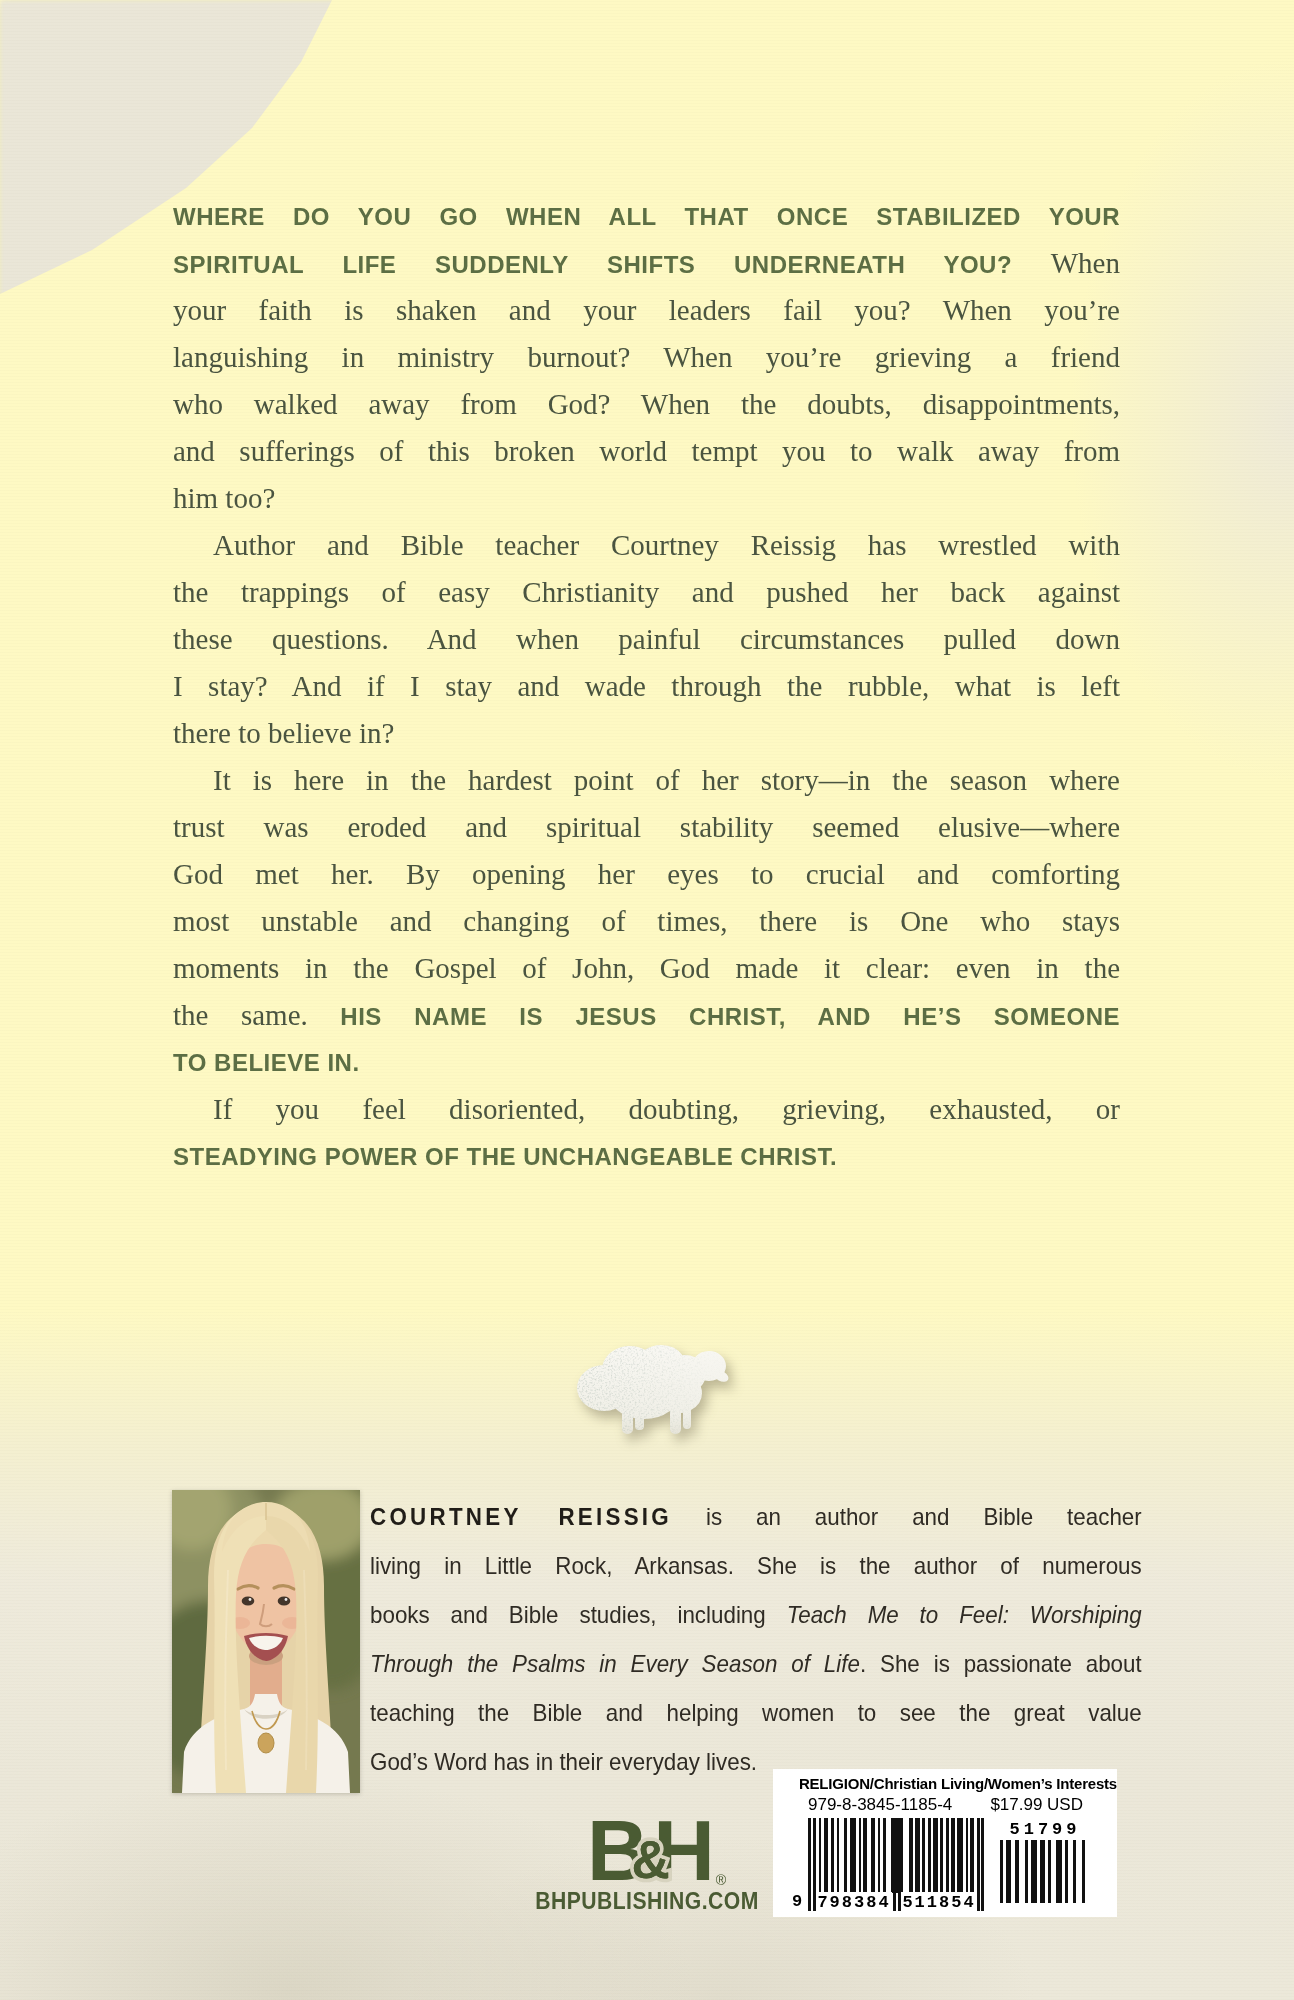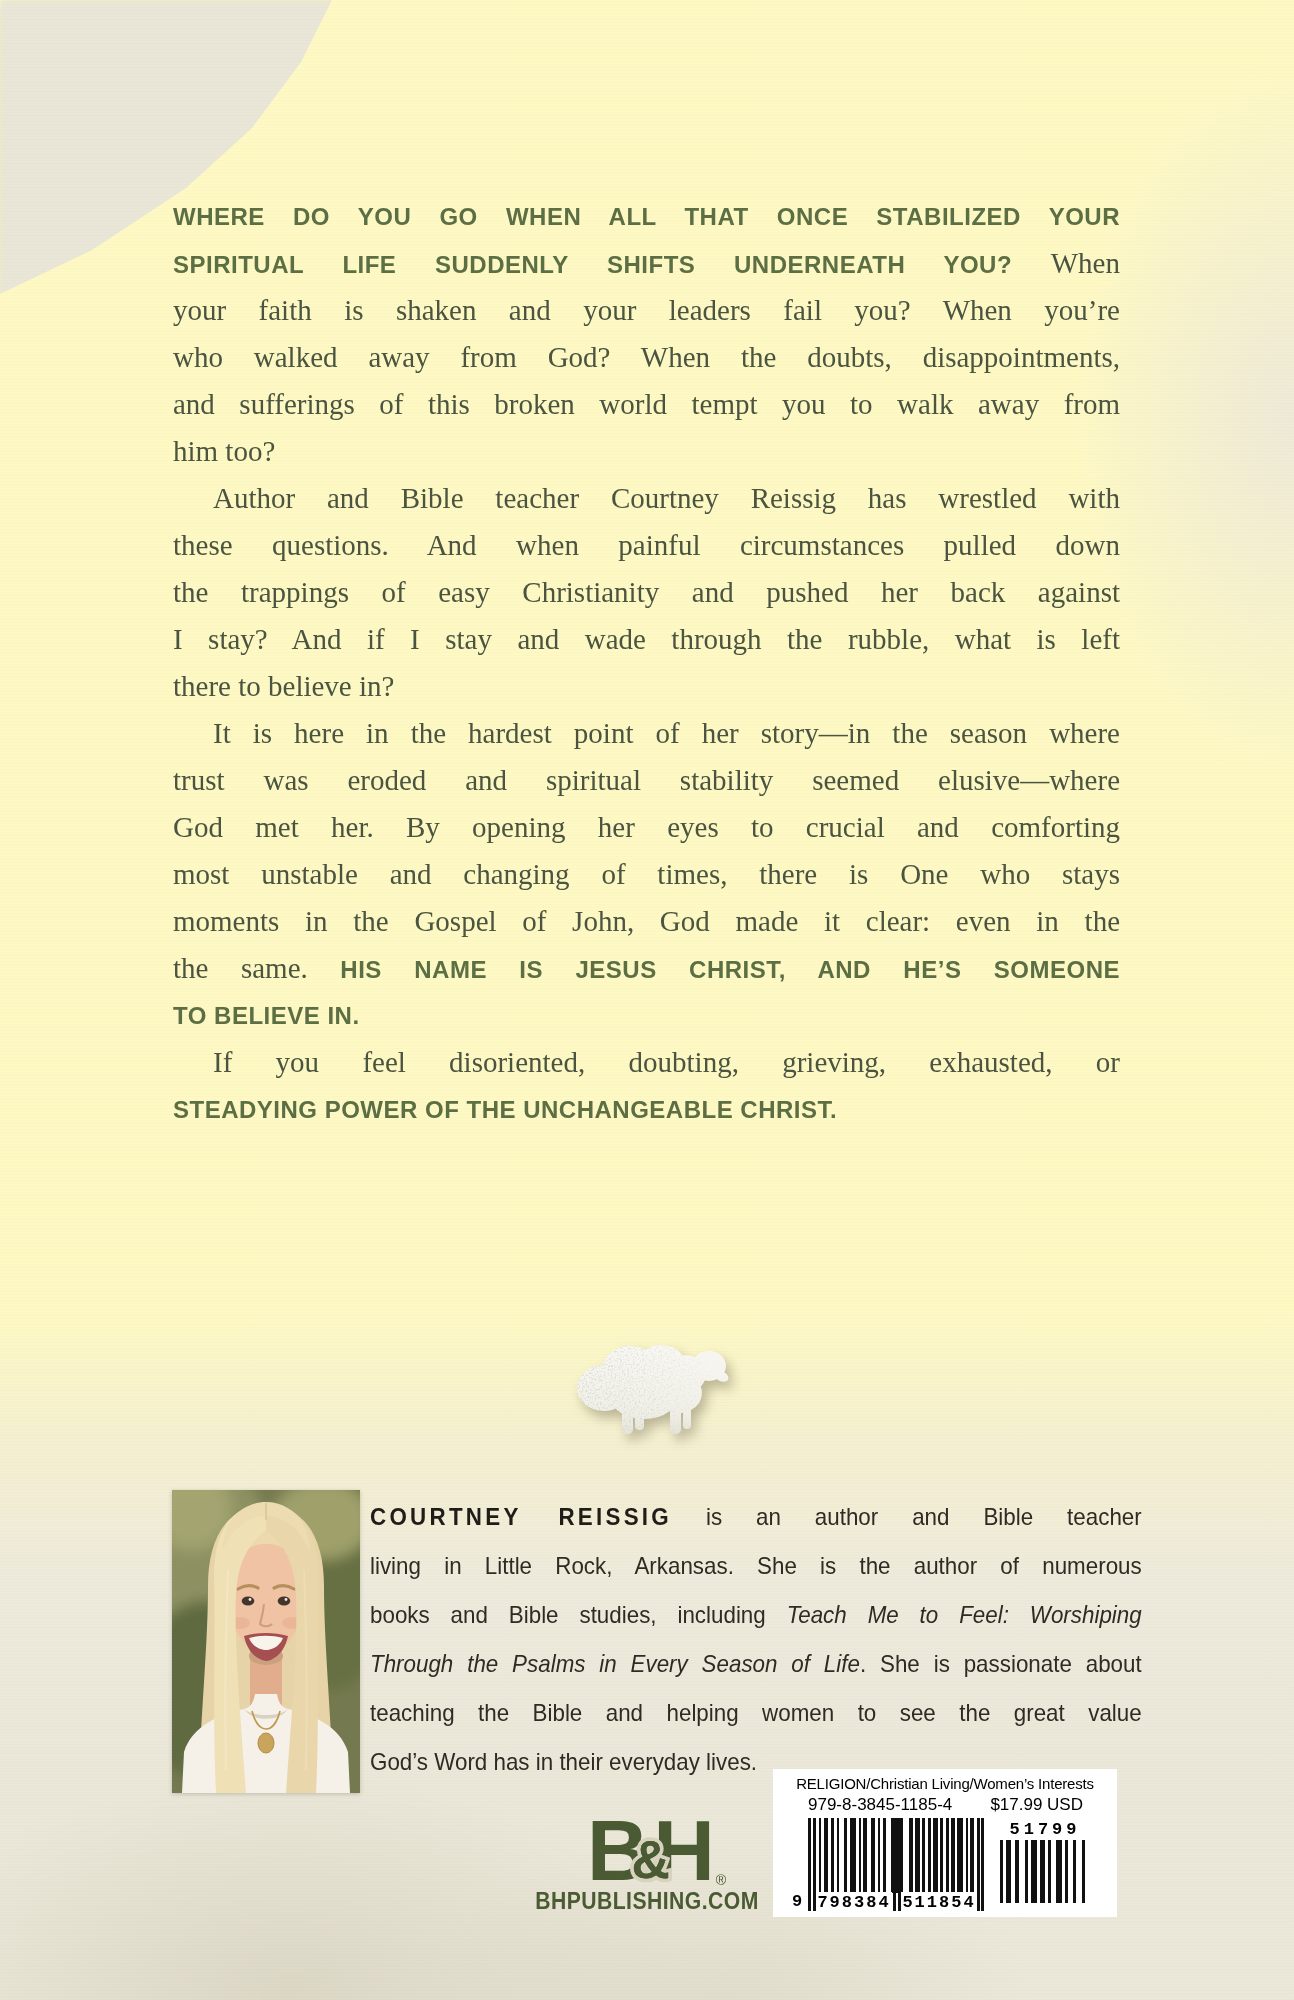--- a/index.html
+++ b/index.html
@@ -43,21 +43,21 @@
 
   
   .bh-logo{position:absolute;left:584px;top:1817px;width:148px;height:72px;}
   .site{position:absolute;left:647px;top:1888px;transform:translateX(-50%) scaleX(.92);
         font-family:"Liberation Sans","DejaVu Sans",sans-serif;font-weight:700;font-size:23px;
         letter-spacing:.5px;color:#4a5b33;white-space:nowrap;}
 
   
   .bc{position:absolute;left:773px;top:1769px;width:344px;height:148px;background:#ffffff;
         font-family:"Liberation Sans","DejaVu Sans",sans-serif;color:#000;}
-  .bc-cat{position:absolute;top:6px;left:0;right:0;text-align:center;font-weight:400;font-size:15px;letter-spacing:-.2px;}
+  .bc-cat{position:absolute;top:6px;left:0;right:0;text-align:right;font-weight:700;font-size:15px;letter-spacing:-.2px;}
   .bc-isbn-row{position:absolute;top:26px;left:35px;right:34px;display:flex;justify-content:space-between;font-size:17px;}
   .bc-main{position:absolute;left:35px;top:49px;width:175px;height:96px;}
   .bc-bars{position:absolute;left:0;top:0;width:175px;height:75px;display:flex;}
   .bc-bars span{height:100%;}
   .guard{position:absolute;top:0;width:2.5px;height:93px;background:#111;}
   .bc-d{position:absolute;top:74px;font-family:"Liberation Mono","DejaVu Sans Mono",monospace;font-size:17px;font-weight:700;}
   .bc-d.g{width:76px;text-align:center;letter-spacing:2px;background:#fff;height:20px;line-height:22px;}
   .bc-addon{position:absolute;left:227px;top:53px;width:90px;height:92px;}
   .addon-num{position:absolute;top:-2px;left:0;right:0;text-align:center;
         font-family:"Liberation Mono","DejaVu Sans Mono",monospace;font-size:17px;font-weight:700;letter-spacing:4px;}
@@ -71,26 +71,27 @@
   <div class="wash-topleft"></div>
   <div class="layer wash-right"></div>
   <div class="layer wash-bottom"></div>
   <div class="layer wash-bottomleft"></div>
   <div class="layer grain"></div>
 
   <div class="copy" id="copy">
       <div class="copy-line"><span class="caps">WHERE DO YOU GO WHEN ALL THAT ONCE STABILIZED YOUR</span></div>
       <div class="copy-line"><span class="caps">SPIRITUAL LIFE SUDDENLY SHIFTS UNDERNEATH YOU? </span><span class="serif">When</span></div>
       <div class="copy-line"><span class="serif">your faith is shaken and your leaders fail you? When you’re</span></div>
+      <div class="copy-line"><span class="serif">languishing in ministry burnout? When you’re grieving a friend</span></div>
       <div class="copy-line"><span class="serif">who walked away from God? When the doubts, disappointments,</span></div>
       <div class="copy-line"><span class="serif">and sufferings of this broken world tempt you to walk away from</span></div>
       <div class="copy-line last"><span class="serif">him too?</span></div>
       <div class="copy-line indent"><span class="serif">Author and Bible teacher Courtney Reissig has wrestled with</span></div>
+      <div class="copy-line"><span class="serif">the trappings of easy Christianity and pushed her back against</span></div>
       <div class="copy-line"><span class="serif">these questions. And when painful circumstances pulled down</span></div>
-      <div class="copy-line"><span class="serif">the trappings of easy Christianity and pushed her back against</span></div>
       <div class="copy-line"><span class="serif">I stay? And if I stay and wade through the rubble, what is left</span></div>
       <div class="copy-line last"><span class="serif">there to believe in?</span></div>
       <div class="copy-line indent"><span class="serif">It is here in the hardest point of her story—in the season where</span></div>
       <div class="copy-line"><span class="serif">trust was eroded and spiritual stability seemed elusive—where</span></div>
       <div class="copy-line"><span class="serif">God met her. By opening her eyes to crucial and comforting</span></div>
       <div class="copy-line"><span class="serif">most unstable and changing of times, there is One who stays</span></div>
       <div class="copy-line"><span class="serif">moments in the Gospel of John, God made it clear: even in the</span></div>
       <div class="copy-line"><span class="serif">the same. </span><span class="caps">HIS NAME IS JESUS CHRIST, AND HE’S SOMEONE</span></div>
       <div class="copy-line last"><span class="caps">TO BELIEVE IN.</span></div>
       <div class="copy-line indent"><span class="serif">If you feel disoriented, doubting, grieving, exhausted, or</span></div>

